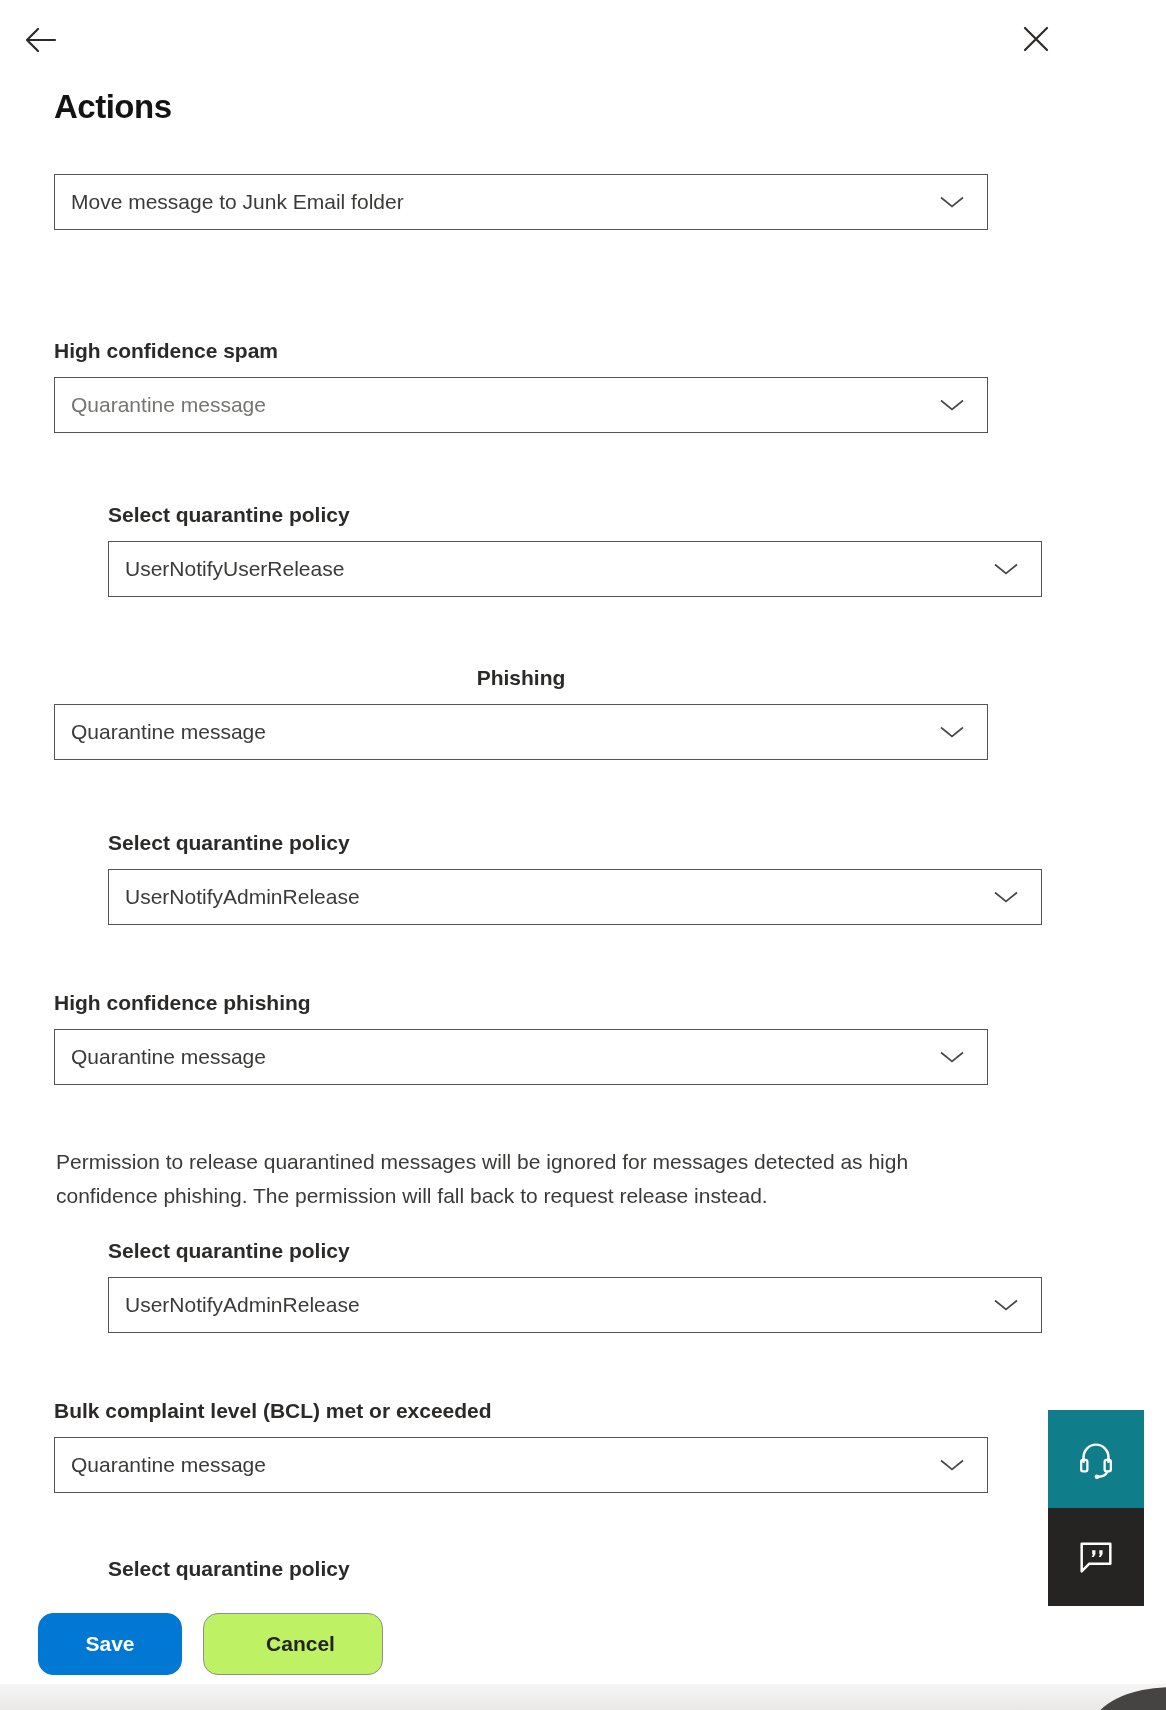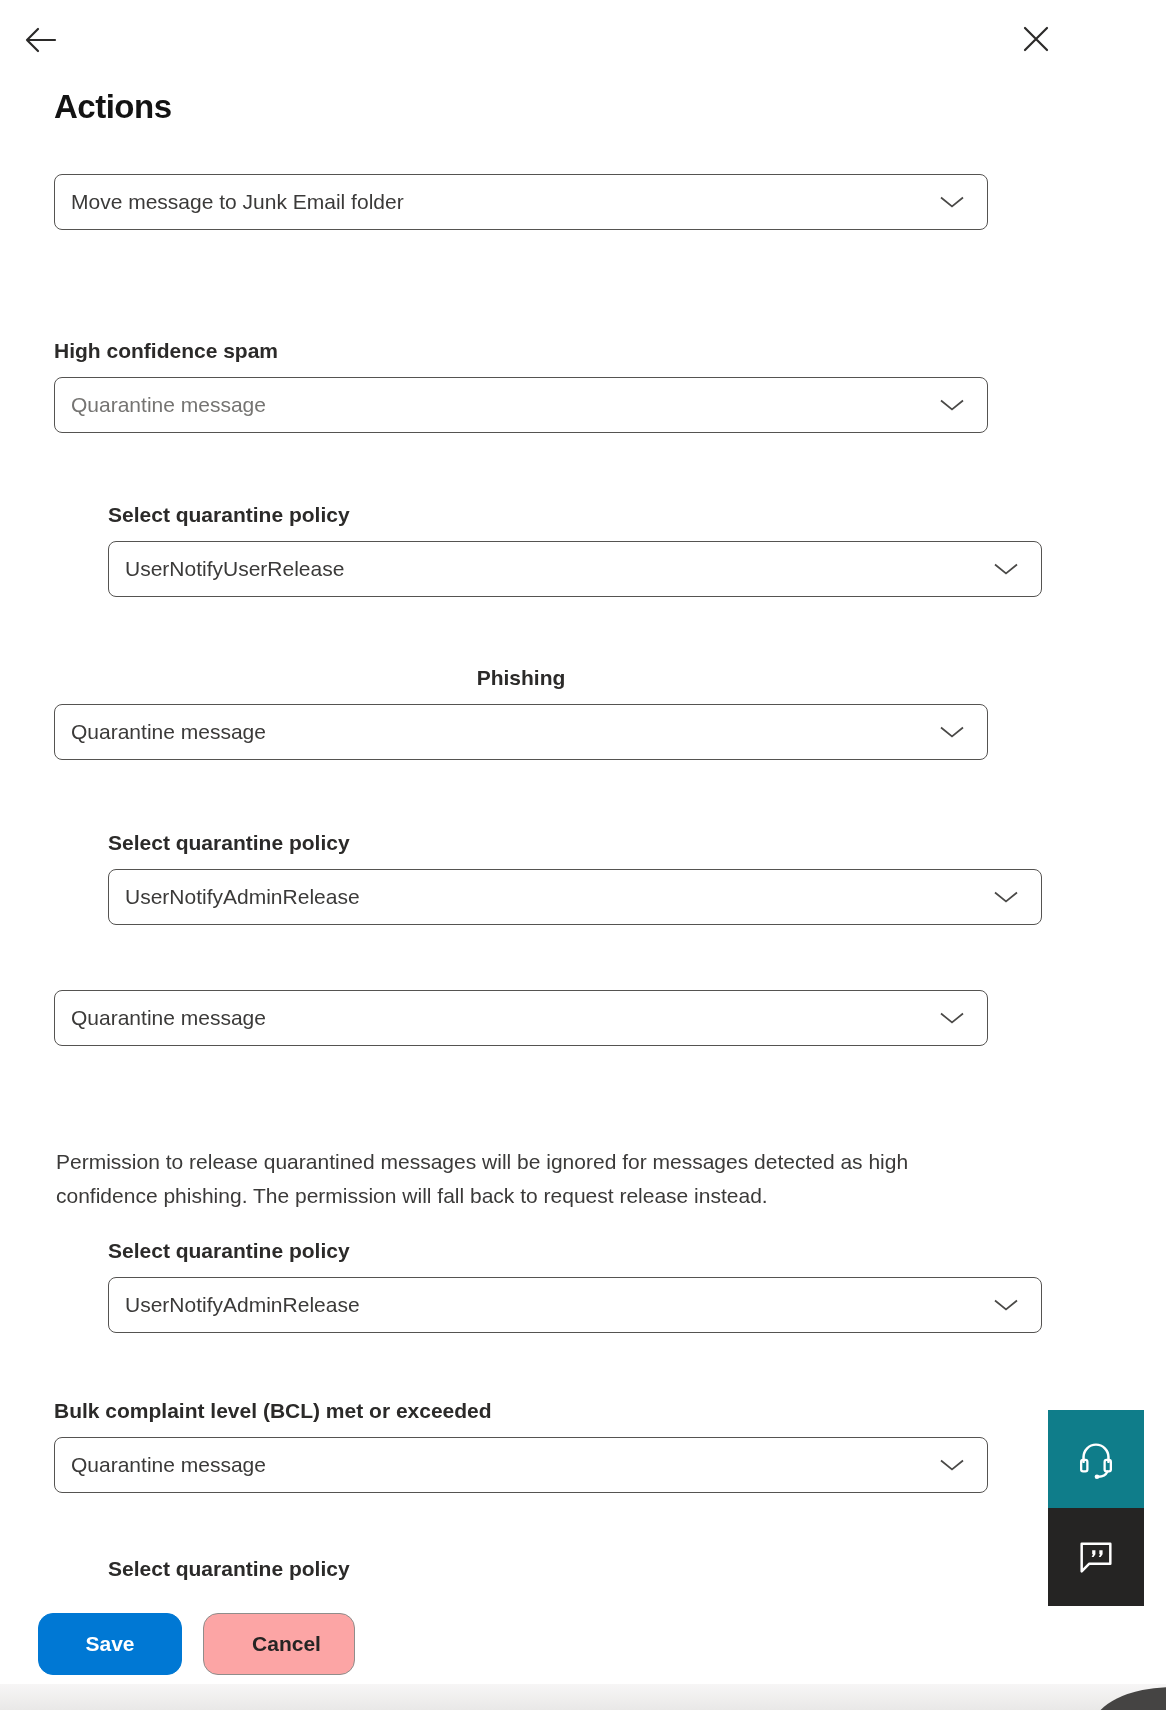--- a/index.html
+++ b/index.html
@@ -15,41 +15,41 @@
     position:absolute;left:54px;top:88px;margin:0;
     font-size:33px;font-weight:700;color:#131313;letter-spacing:-0.5px;
   }
   .group{position:absolute;left:54px;}
   .group.indent{left:108px;}
   .field-label{
     font-size:21px;font-weight:600;color:#2b2a29;line-height:26px;margin:0 0 13px 0;
   }
   .combo{
     position:relative;width:934px;height:56px;box-sizing:border-box;
-    border:1.5px solid #555351;border-radius:8px;background:#fff;
+    border:1.5px solid #555351;border-radius:0;background:#fff;
     display:flex;align-items:center;padding:0 56px 0 16px;cursor:pointer;
   }
   .combo .value{
     font-size:21px;color:#3b3a39;white-space:nowrap;overflow:hidden;text-overflow:ellipsis;
   }
   .combo.muted .value{color:#757472;}
   .combo .chev{position:absolute;right:22px;top:50%;transform:translateY(-50%);line-height:0;}
   .note{
     position:absolute;left:54px;top:1143px;width:885px;margin:2px;
     font-size:21px;line-height:34px;color:#3b3a39;font-weight:400;
   }
   .footer{
     position:absolute;left:0;top:1580px;width:1166px;height:104px;background:#ffffff;z-index:5;
   }
   .btn{
     position:absolute;top:33px;height:62px;box-sizing:border-box;border-radius:15px;
     font-family:"Liberation Sans", sans-serif;font-size:21px;font-weight:600;cursor:pointer;
   }
   .btn-primary{left:38px;width:144px;background:#0078d4;border:1px solid #0078d4;color:#ffffff;}
-  .btn-default{left:203px;width:152px;background:#fca5a5;border:1px solid #8f8d8b;color:#252423;padding-left:21px;}
+  .btn-default{left:203px;width:180px;background:#bef264;border:1px solid #8f8d8b;color:#252423;padding-left:21px;}
   .bottom-strip{
     position:absolute;left:0;top:1684px;width:1166px;height:26px;z-index:6;
     background:linear-gradient(180deg,#f7f6f6 0%,#e9e8e7 100%);
   }
   .corner-blob{
     position:absolute;left:1093px;top:1687px;width:160px;height:80px;border-radius:50%;
     background:#454443;z-index:7;
   }
   .float-btn{
     position:absolute;left:1048px;width:96px;height:98px;border:none;cursor:pointer;
@@ -134,20 +134,21 @@
       <span class="value">UserNotifyAdminRelease</span>
       <span class="chev">
         <svg width="26" height="13" viewBox="0 0 26 13">
             <path d="M2 2 L13 11 L24 2" fill="none" stroke="#4a4947" stroke-width="1.7"></path>
           </svg>
       </span>
     </div>
   </div>
 
   <div class="group" style="top:990px;">
+    <p class="field-label">High confidence phishing</p>
     <div class="combo">
       <span class="value">Quarantine message</span>
       <span class="chev">
         <svg width="26" height="13" viewBox="0 0 26 13">
             <path d="M2 2 L13 11 L24 2" fill="none" stroke="#4a4947" stroke-width="1.7"></path>
           </svg>
       </span>
     </div>
   </div>
 

